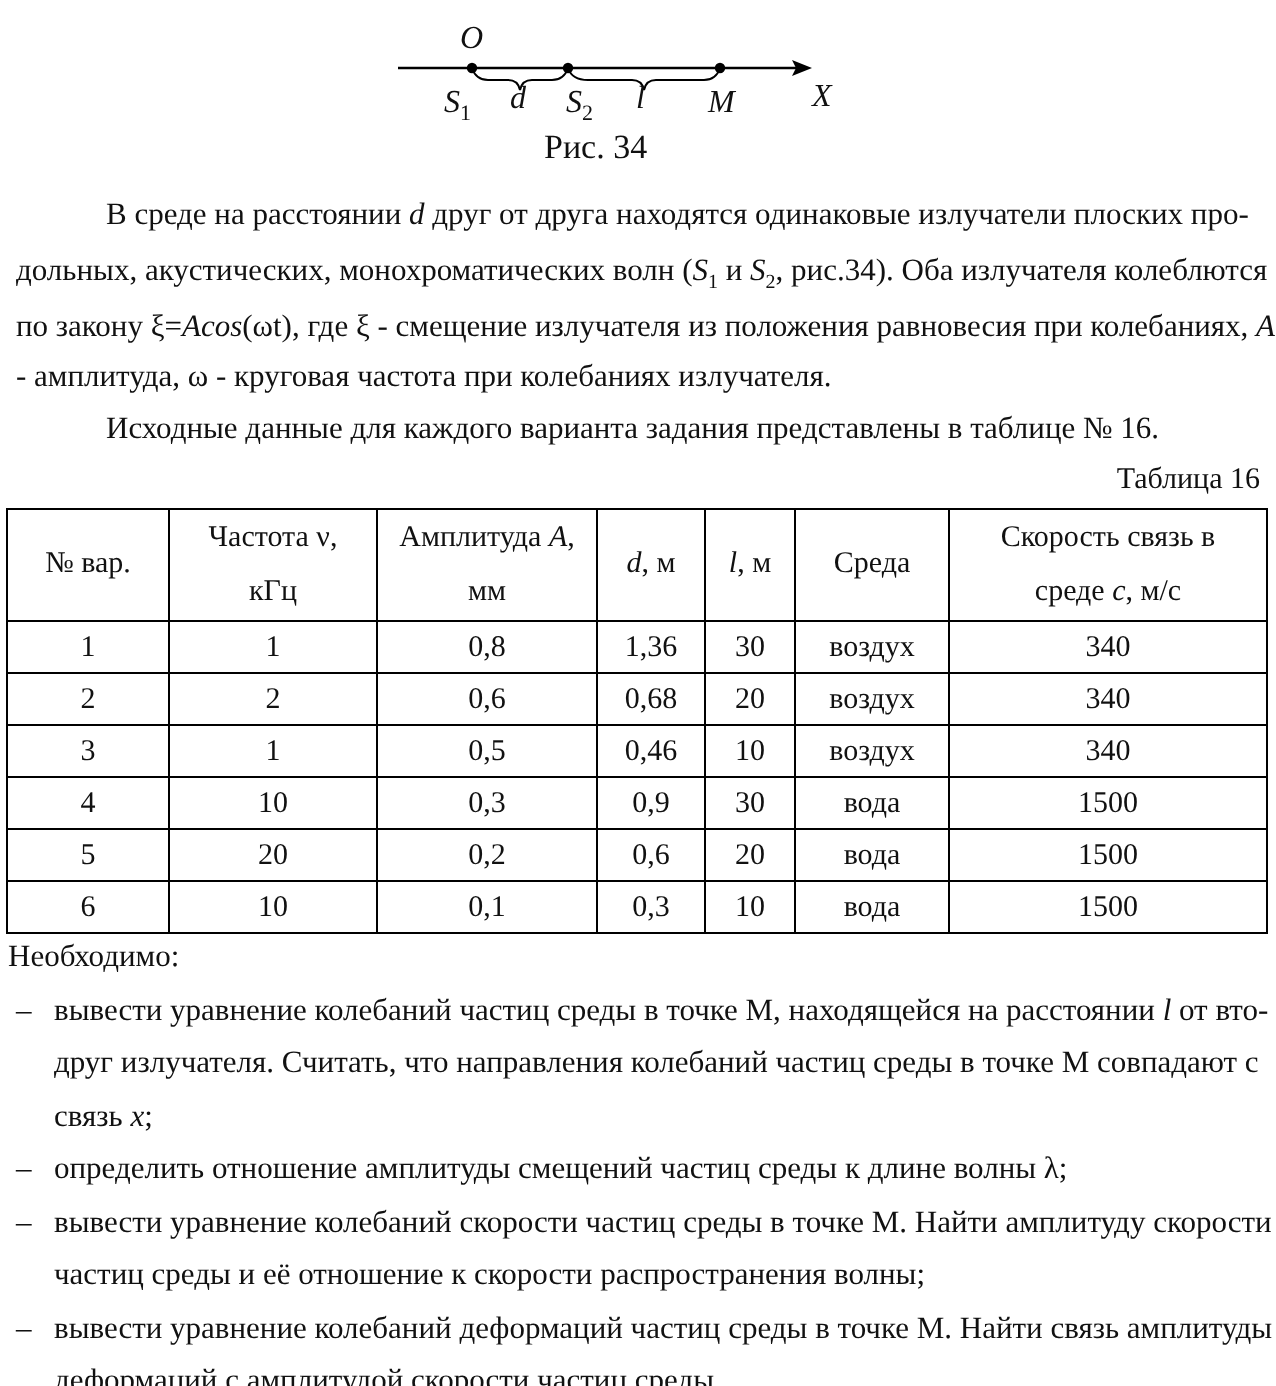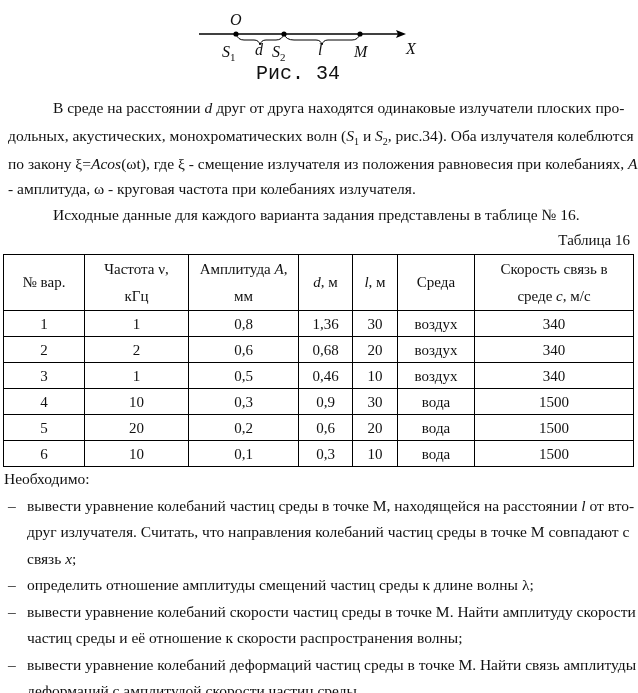--- a/index.html
+++ b/index.html
@@ -4,21 +4,21 @@
 <style>
   html, body { margin: 0; padding: 0; background: #ffffff; }
   body {
     width: 638px; height: 693px; overflow: hidden; position: relative;
     font-family: "Liberation Serif", serif; color: #111; font-size: 15.5px;
   }
   
   #figure { position: absolute; left: 0; top: 0; width: 638px; height: 85px; }
   .fig-label { position: absolute; font-style: italic; font-size: 16px; line-height: 16px; }
   .fig-label sub { font-style: normal; font-size: 11px; }
-  .caption { position: absolute; left: 256px; top: 66px; font-size: 20px; line-height: 16px; font-family: Liberation Mono, monospace; }
+  .caption { position: absolute; left: 272px; top: 66px; font-size: 17px; line-height: 16px; }
   .line { position: absolute; white-space: nowrap; font-size: 15.5px; line-height: 18px; }
   i { font-style: italic; }
   
   #data-table { position: absolute; left: 3px; top: 254px; border-collapse: collapse; }
   #data-table td, #data-table th {
     border: 1.5px solid #000; text-align: center; font-weight: normal;
     font-size: 15px; padding: 0; vertical-align: middle;
   }
   #data-table th { height: 55px; line-height: 27px; }
   #data-table td { height: 25px; line-height: 22px; }
@@ -34,21 +34,21 @@
     <polygon points="406,34 396,30 398,34 396,38" fill="#000"></polygon>
     <circle cx="236" cy="34" r="2.6" fill="#000"></circle>
     <circle cx="284" cy="34" r="2.6" fill="#000"></circle>
     <circle cx="360" cy="34" r="2.6" fill="#000"></circle>
     <path d="M236,34 Q238,40 244,40 L254,40 Q259,40 260,45 Q261,40 266,40 L276,40 Q282,40 284,34" fill="none" stroke="#000" stroke-width="1"></path>
     <path d="M284,34 Q286,40 294,40 L316,40 Q321,40 322,45 Q323,40 328,40 L352,40 Q358,40 360,34" fill="none" stroke="#000" stroke-width="1"></path>
   </svg>
   <span class="fig-label" style="left:230px;top:12px">O</span>
   <span class="fig-label" style="left:222px;top:44px"><span>S</span><sub>1</sub></span>
   <span class="fig-label" style="left:255px;top:42px">d</span>
-  <span class="fig-label" style="left:272px;top:44px"><span>S</span><sub>2</sub></span>
+  <span class="fig-label" style="left:283px;top:44px"><span>S</span><sub>2</sub></span>
   <span class="fig-label" style="left:318px;top:42px">l</span>
   <span class="fig-label" style="left:354px;top:44px">M</span>
   <span class="fig-label" style="left:406px;top:41px">X</span>
   <span class="caption">Рис. 34</span>
 </div>
 
 <div>
   <div class="line" style="left:53px;top:99px"><span>В среде на расстоянии </span><i>d</i><span> друг от друга находятся одинаковые излучатели плоских про-</span></div>
   <div class="line" style="left:8px;top:127px"><span>дольных, акустических, монохроматических волн (</span><i>S</i><sub style="font-size:10px">1</sub><span> и </span><i>S</i><sub style="font-size:10px">2</sub><span>, рис.34). Оба излучателя колеблются</span></div>
   <div class="line" style="left:8px;top:155px"><span>по закону ξ=</span><i>Acos</i><span>(ωt), где ξ - смещение излучателя из положения равновесия при колебаниях, </span><i>A</i></div>

